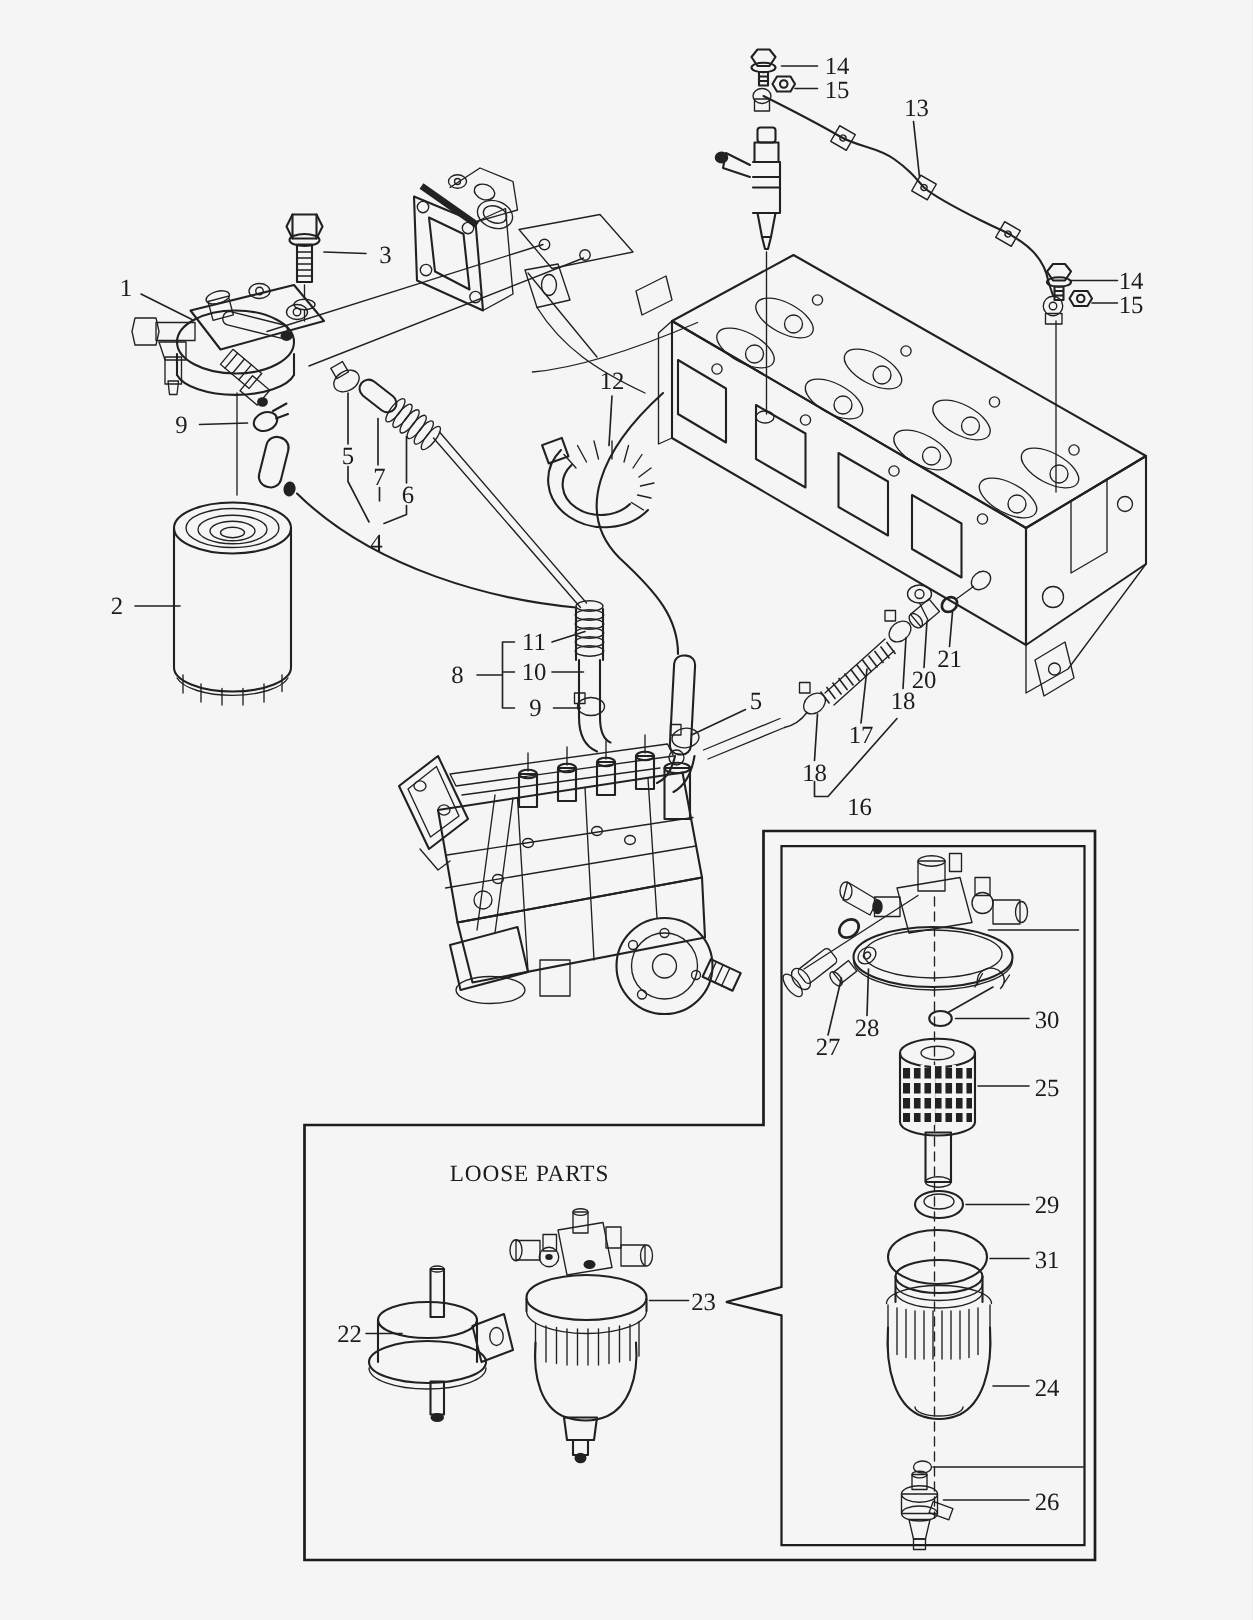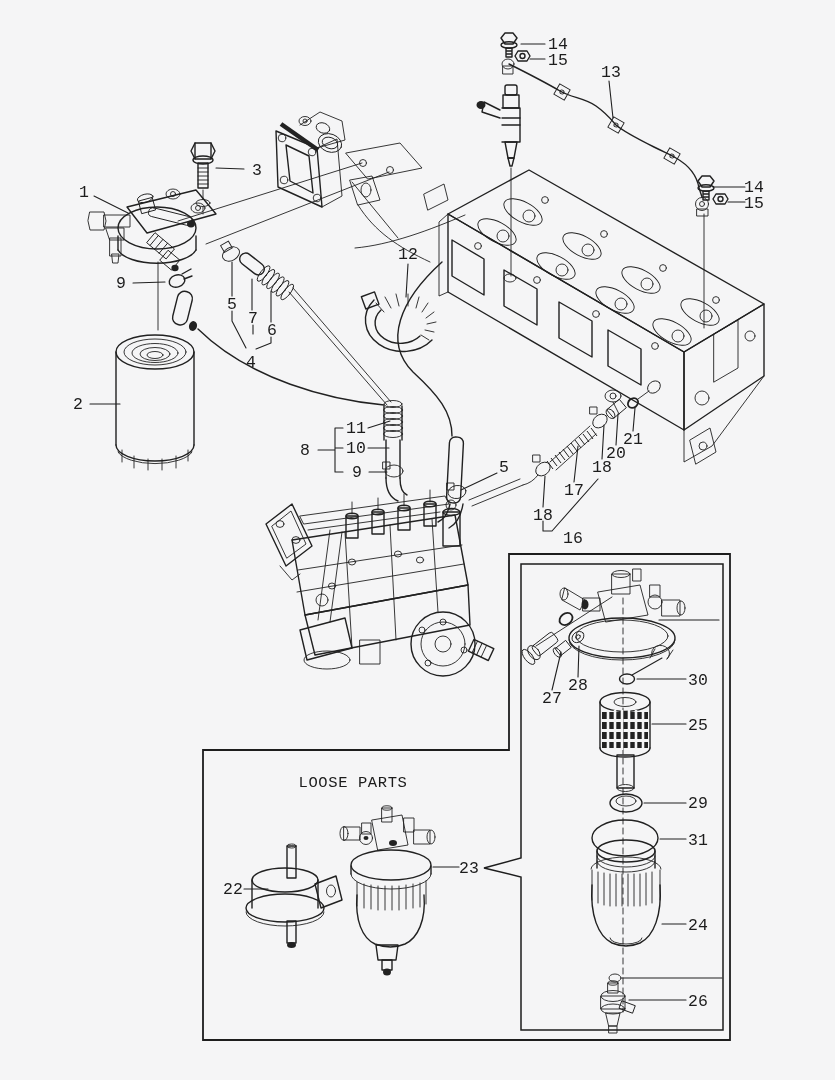--- a/index.html
+++ b/index.html
@@ -1,17 +1,17 @@
 <!DOCTYPE html>
 <html><head>
 <meta charset="utf-8">
 <style>
   html,body{margin:0;padding:0;background:#e8e8e8;}
   .stage{position:relative;width:835px;height:1080px;background:#f5f5f6;overflow:hidden;
-         font-family:Liberation Mono, monospace;}
+         font-family:Liberation Serif, serif;}
   svg{position:absolute;left:0;top:0;}
   svg *{vector-effect:none;}
   .ln{fill:none;stroke:#212121;stroke-width:1.4;stroke-linecap:round;stroke-linejoin:round;}
   .thin{fill:none;stroke:#212121;stroke-width:0.9;stroke-linecap:round;stroke-linejoin:round;}
   .leader{fill:none;stroke:#212121;stroke-width:1.1;stroke-linecap:round;stroke-linejoin:round;}
   .box{fill:none;stroke:#1d1d1d;stroke-width:1.8;}
   .boxin{fill:none;stroke:#1d1d1d;stroke-width:1.5;}
   .dark{fill:#222;stroke:none;}
   .callout{font-size:16.5px;fill:#1c1c1c;}
   .title{font-size:15.5px;fill:#1c1c1c;letter-spacing:0.6px;}

